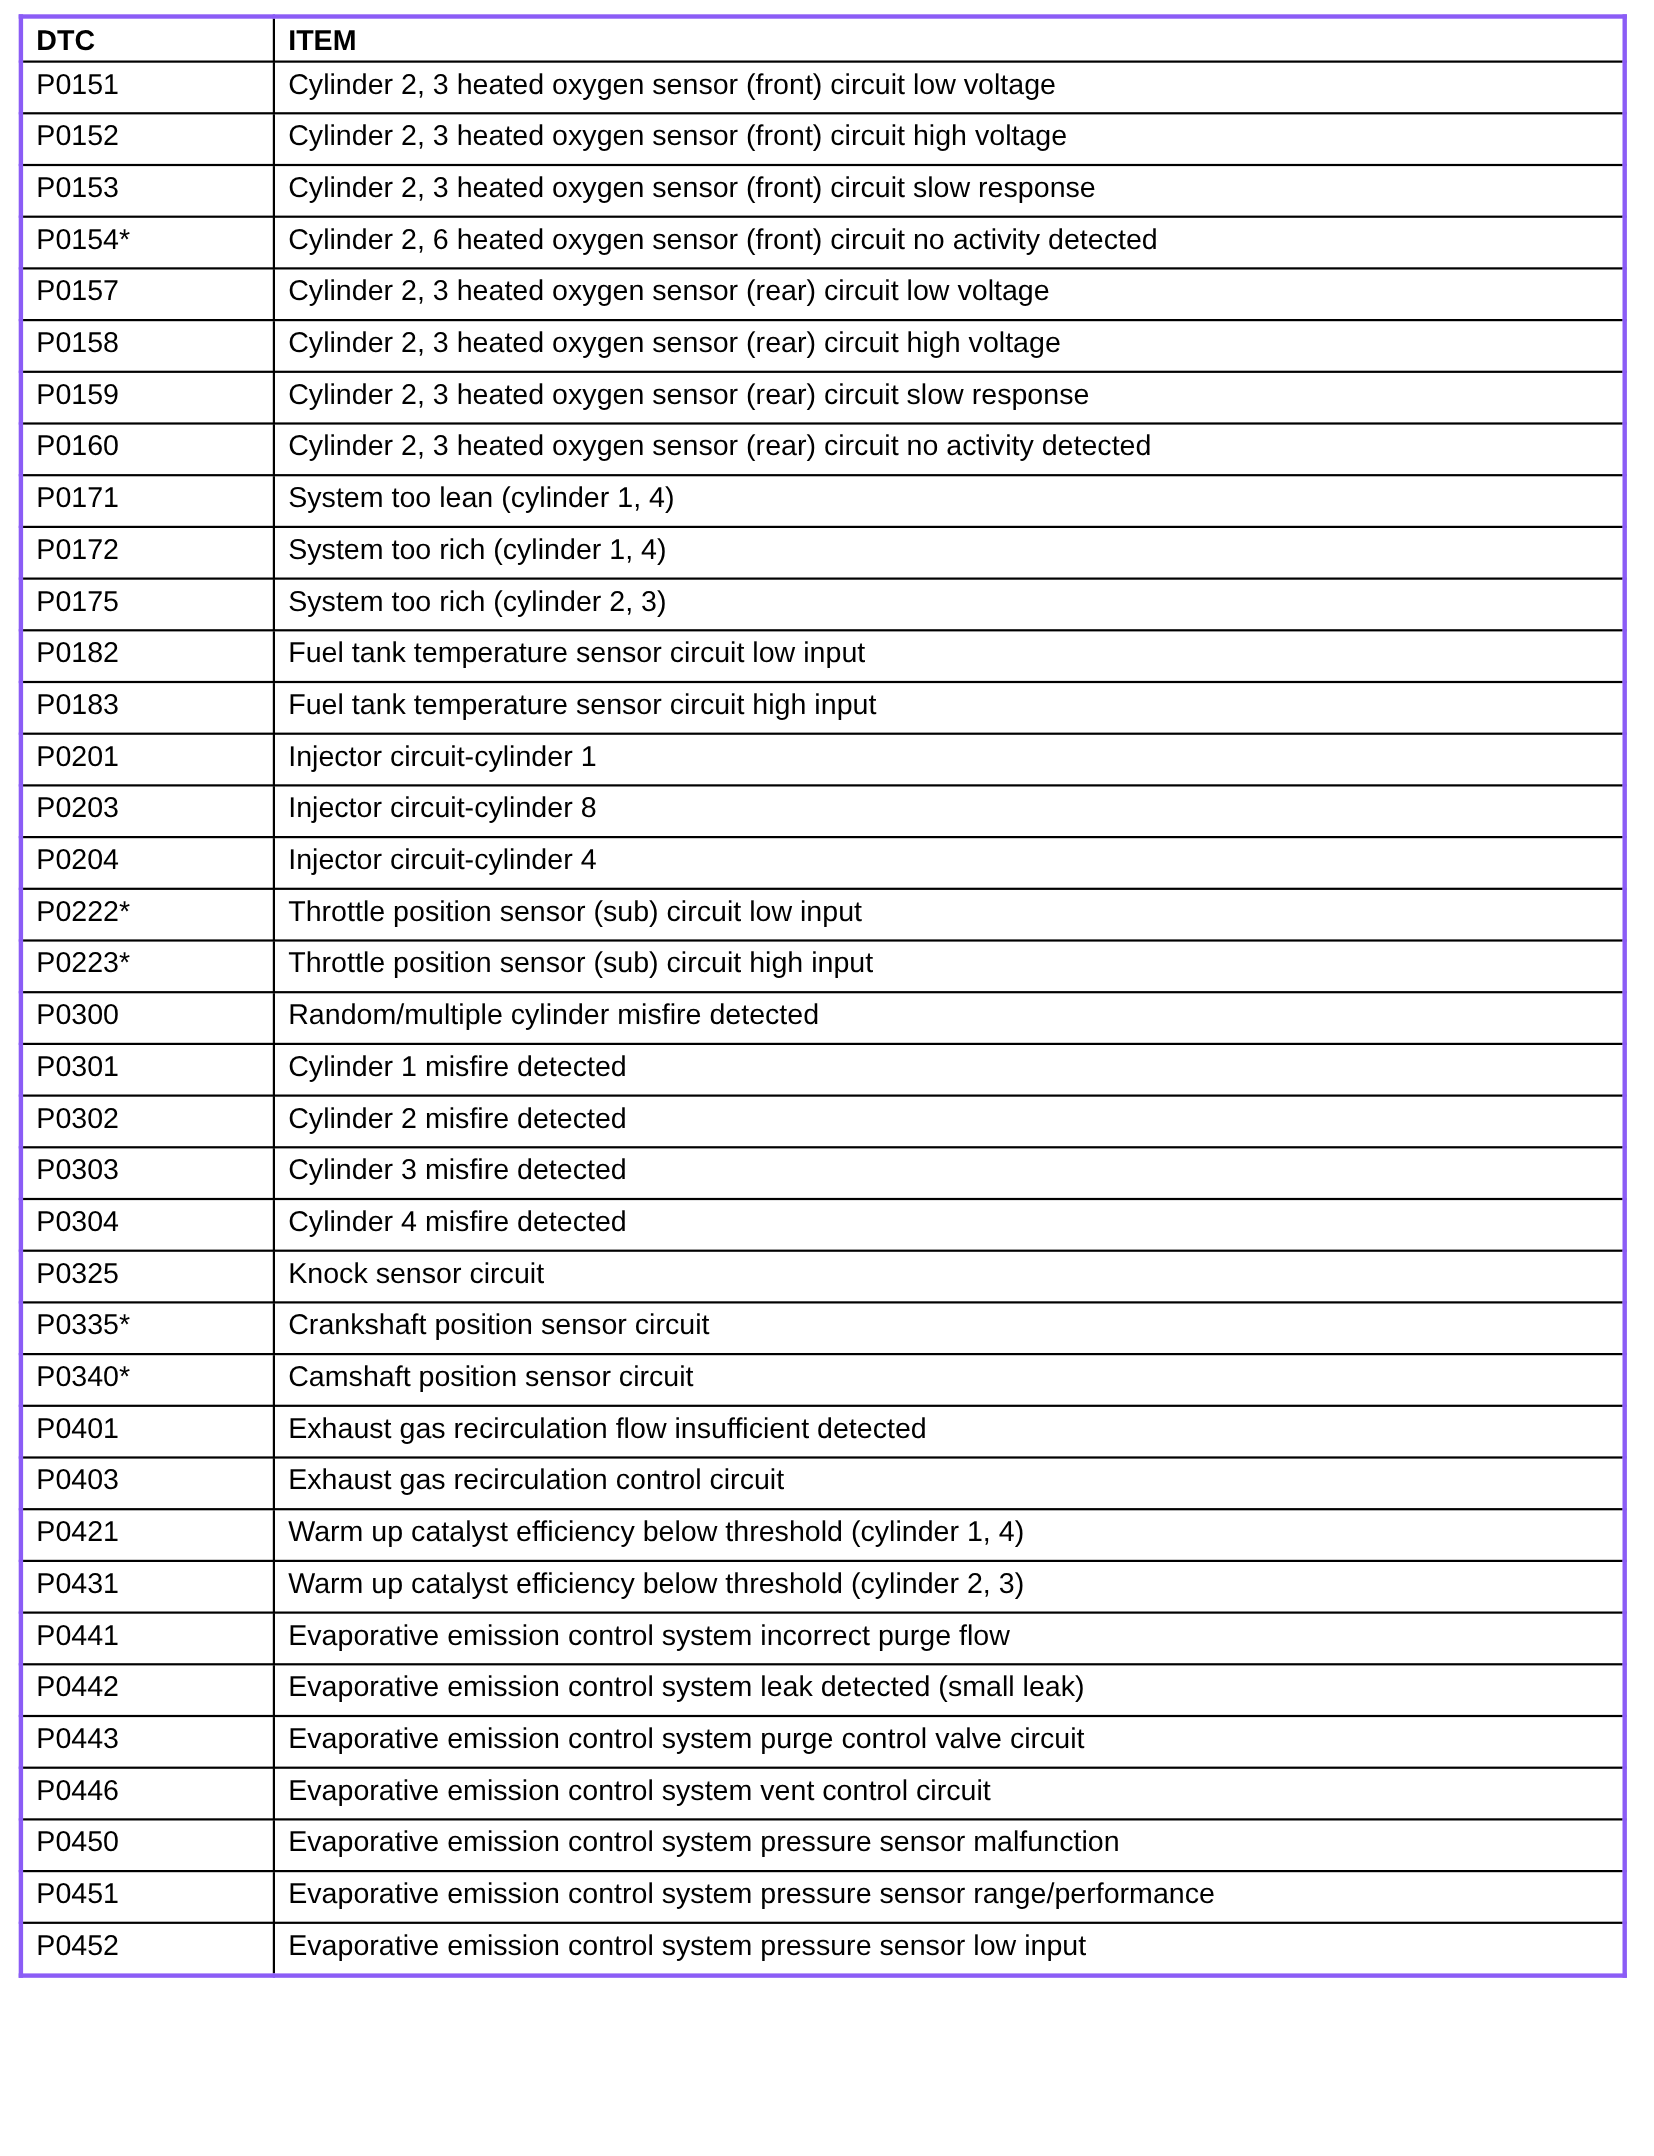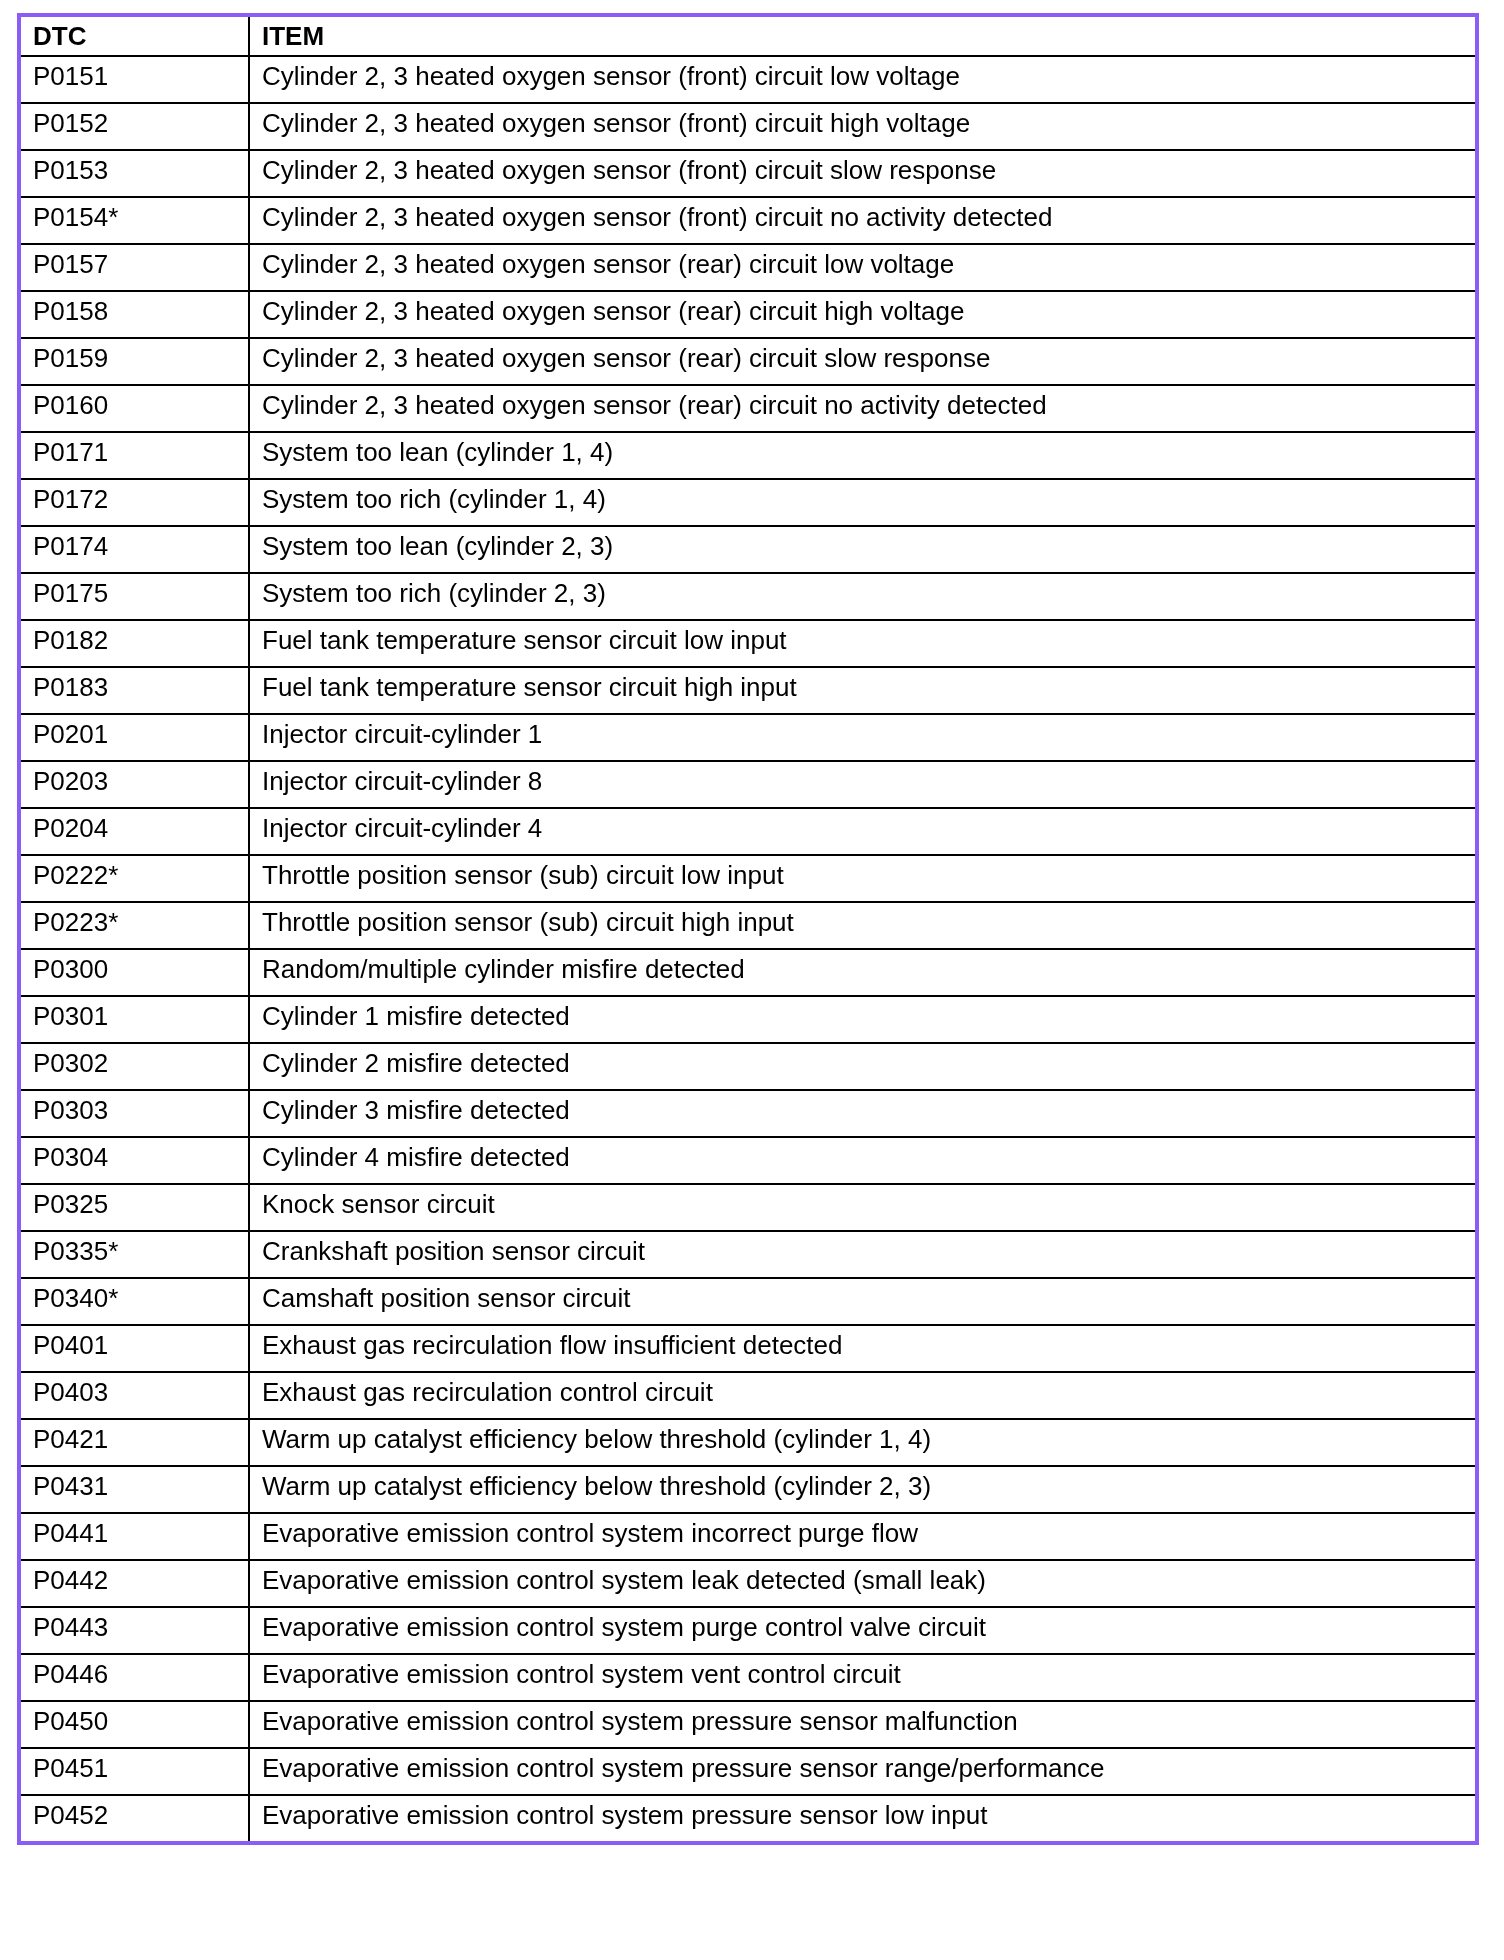--- a/index.html
+++ b/index.html
@@ -70,21 +70,21 @@
         <tr>
           <td>P0152</td>
           <td>Cylinder 2, 3 heated oxygen sensor (front) circuit high voltage</td>
         </tr>
         <tr>
           <td>P0153</td>
           <td>Cylinder 2, 3 heated oxygen sensor (front) circuit slow response</td>
         </tr>
         <tr>
           <td>P0154*</td>
-          <td>Cylinder 2, 3 heated oxygen sensor (front) circuit no activity detected</td>
+          <td>Cylinder 2, 6 heated oxygen sensor (front) circuit no activity detected</td>
         </tr>
         <tr>
           <td>P0157</td>
           <td>Cylinder 2, 3 heated oxygen sensor (rear) circuit low voltage</td>
         </tr>
         <tr>
           <td>P0158</td>
           <td>Cylinder 2, 3 heated oxygen sensor (rear) circuit high voltage</td>
         </tr>
         <tr>
@@ -95,24 +95,20 @@
           <td>P0160</td>
           <td>Cylinder 2, 3 heated oxygen sensor (rear) circuit no activity detected</td>
         </tr>
         <tr>
           <td>P0171</td>
           <td>System too lean (cylinder 1, 4)</td>
         </tr>
         <tr>
           <td>P0172</td>
           <td>System too rich (cylinder 1, 4)</td>
-        </tr>
-        <tr>
-          <td>P0174</td>
-          <td>System too lean (cylinder 2, 3)</td>
         </tr>
         <tr>
           <td>P0175</td>
           <td>System too rich (cylinder 2, 3)</td>
         </tr>
         <tr>
           <td>P0182</td>
           <td>Fuel tank temperature sensor circuit low input</td>
         </tr>
         <tr>

